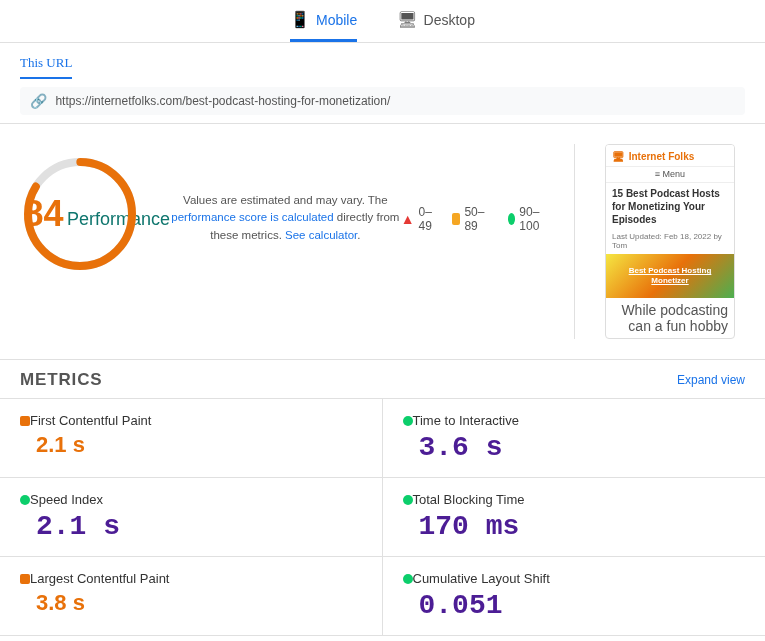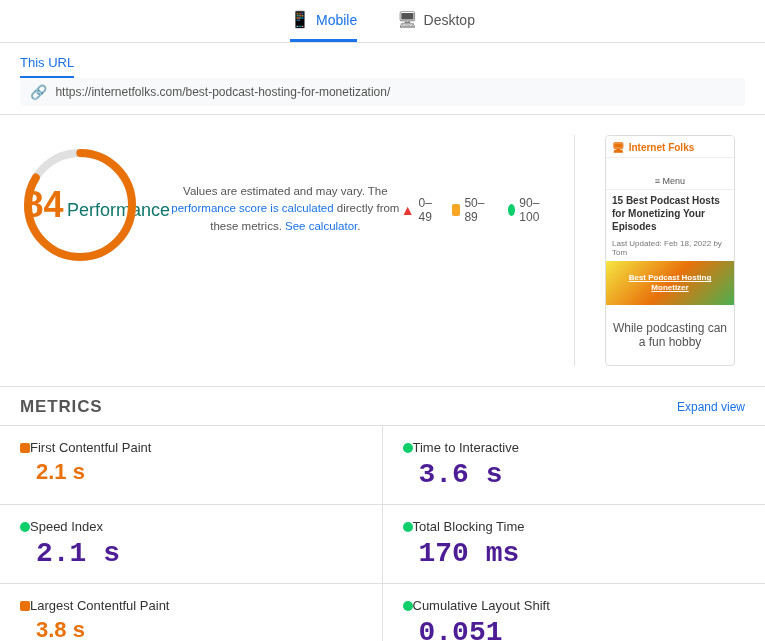--- a/index.html
+++ b/index.html
@@ -31,20 +31,22 @@
     .tab-icon { font-size: 16px; }
 
     
     .url-section {
       padding: 8px 20px;
       border-bottom: 1px solid #e0e0e0;
     }
     .url-tabs {
       display: flex;
       gap: 0;
+      margin-bottom: 8px;
+      font-family: Liberation Serif, serif;
     }
     .url-tab {
       font-size: 13px;
       color: #1a73e8;
       padding: 4px 0 6px 0;
       border-bottom: 2px solid #1a73e8;
       margin-right: 20px;
       cursor: pointer;
     }
     .url-row {
@@ -161,21 +163,20 @@
       color: #e8710a;
       font-size: 10px;
       font-weight: bold;
     }
     .screenshot-menu {
       font-size: 9px;
       color: #555;
       padding: 2px 6px 3px;
       text-align: center;
       border-bottom: 1px solid #eee;
-      margin-top: 16px;
     }
     .screenshot-title {
       font-size: 10px;
       font-weight: bold;
       padding: 4px 6px;
       color: #333;
       line-height: 1.3;
       text-align: left;
     }
     .screenshot-updated {
@@ -191,24 +192,24 @@
       justify-content: center;
       font-size: 8px;
       color: white;
       text-align: center;
       padding: 4px;
       line-height: 1.2;
       font-weight: bold;
       text-decoration: underline;
     }
     .screenshot-caption {
-      font-size: 12px;
-      color: #555;
-      padding: 16px 6px;
-      text-align: center;
+      font-size: 14px;
+      color: #555;
+      padding: 4px 6px;
+      text-align: right;
     }
 
     
     .metrics-header {
       display: flex;
       justify-content: space-between;
       align-items: center;
       padding: 10px 20px 8px;
       border-top: 1px solid #e0e0e0;
     }

